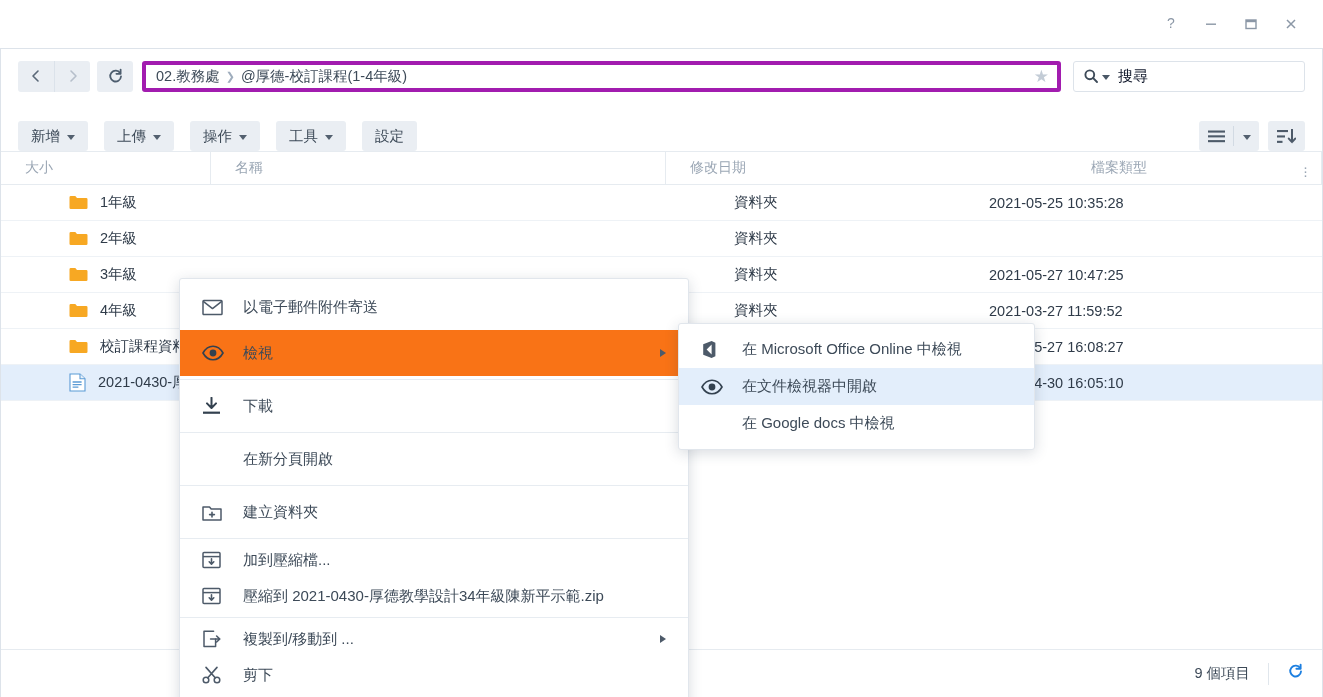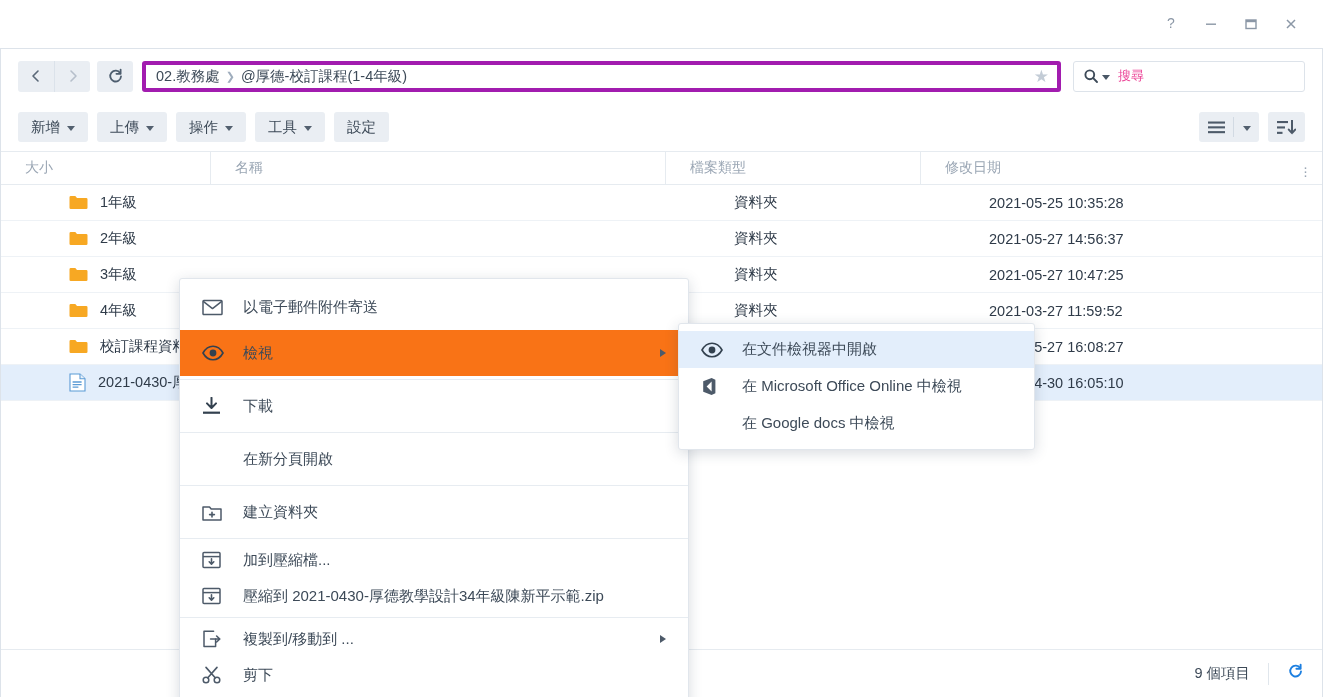--- a/index.html
+++ b/index.html
@@ -82,28 +82,28 @@
     margin-left: 12px;
     border: 1px solid #dde3ea; border-radius: 3px;
     display: flex; align-items: center; padding: 0 9px; gap: 3px;
     background: #fff;
   }
   .search-caret {
     width: 0; height: 0; border-left: 4px solid transparent;
     border-right: 4px solid transparent; border-top: 5px solid #4a5766;
     margin-right: 5px; margin-top: 3px;
   }
-  .search-ph { color: #ec4899; font-size: 13px; }
+  .search-ph { color: #0f172a; font-size: 15px; }
 
   
   .toolbar {
     height: 48px;
-    display: flex; align-items: center;
+    display: flex; align-items: flex-end;
     padding: 0 17px;
-    gap: 9px;
+    gap: 16px;
     position: relative;
   }
   .tbtn {
     height: 30px;
     background: #eaeef3;
     border-radius: 3px;
     display: flex; align-items: center; gap: 7px;
     padding: 0 13px;
     color: #3d4a58; font-size: 14.5px;
   }
@@ -359,22 +359,22 @@
             <rect x="0" y="11.8" width="5.5" height="2.1" fill="#4d5a69"></rect>
             <path d="M15 0.5 L15 13 M11.8 9.6 L15 13.2 L18.2 9.6" stroke="#4d5a69" stroke-width="2" fill="none" stroke-linecap="round" stroke-linejoin="round"></path>
           </svg>
         </div>
       </div>
     </div>
 
     <div class="colhead">
       <div class="col c-size">大小</div>
       <div class="col c-name">名稱</div>
+      <div class="col c-date">修改日期</div>
       <div class="col c-type">檔案類型</div>
-      <div class="col c-date">修改日期</div>
       <div class="col-more">
         <div>·</div>
           <div>·</div>
           <div>·</div>
       </div>
     </div>
 
     <div class="filelist" id="filelist">
         <div class="row">
           <div class="cell-name">
@@ -389,21 +389,20 @@
         </div>
         <div class="row">
           <div class="cell-name">
             <svg class="ic-folder" viewBox="0 0 19 15">
               <path d="M0.5 2.3 A1.3 1.3 0 0 1 1.8 1 H6.3 L8 2.9 H17.2 A1.3 1.3 0 0 1 18.5 4.2 V12.7 A1.3 1.3 0 0 1 17.2 14 H1.8 A1.3 1.3 0 0 1 0.5 12.7 Z" fill="#f7a823"></path>
             </svg>
             <span>2年級</span>
           </div>
           <div class="cell-size"></div>
           <div class="cell-type">資料夾</div>
-          <div class="cell-date">2021-05-27 14:56:37</div>
         </div>
         <div class="row">
           <div class="cell-name">
             <svg class="ic-folder" viewBox="0 0 19 15">
               <path d="M0.5 2.3 A1.3 1.3 0 0 1 1.8 1 H6.3 L8 2.9 H17.2 A1.3 1.3 0 0 1 18.5 4.2 V12.7 A1.3 1.3 0 0 1 17.2 14 H1.8 A1.3 1.3 0 0 1 0.5 12.7 Z" fill="#f7a823"></path>
             </svg>
             <span>3年級</span>
           </div>
           <div class="cell-size"></div>
           <div class="cell-type">資料夾</div>
@@ -541,38 +540,38 @@
               <circle cx="15" cy="14" r="2.8" stroke="#4d5a69" stroke-width="1.5" fill="none" stroke-linecap="round" stroke-linejoin="round"></circle>
               <path d="M5.8 11.8 L15 1.4 M13.2 11.8 L4 1.4" stroke="#4d5a69" stroke-width="1.6" stroke-linecap="round"></path>
             </svg>
           </span>
           <span class="mlabel">剪下</span>
         </div>
         <div class="mi dense"></div>
       </div>
 
     <div class="submenu" id="submenu">
+        <div class="smi">
+          <span class="mic">
+            <svg width="16" height="19" viewBox="0 0 16 19">
+              <path d="M10.6 1 L2.2 4.2 V14.8 L10.6 18 L14.4 16.2 V2.8 Z" fill="#4d5a69"></path>
+              <path d="M10.6 4.6 L5.6 9.5 L10.6 14.4 Z" fill="#ffffff"></path>
+            </svg>
+          </span>
+          <span class="mlabel">在 Microsoft Office Online 中檢視</span>
+        </div>
         <div class="smi hl">
           <span class="mic">
             <svg width="22" height="16" viewBox="0 0 22 16">
               <path d="M1 8 C4 2.6 7.6 1.2 11 1.2 C14.4 1.2 18 2.6 21 8 C18 13.4 14.4 14.8 11 14.8 C7.6 14.8 4 13.4 1 8 Z" stroke="#33414f" stroke-width="1.6" fill="none"></path>
               <circle cx="11" cy="8" r="3.4" fill="#33414f"></circle>
             </svg>
           </span>
           <span class="mlabel">在文件檢視器中開啟</span>
         </div>
         <div class="smi">
-          <span class="mic">
-            <svg width="16" height="19" viewBox="0 0 16 19">
-              <path d="M10.6 1 L2.2 4.2 V14.8 L10.6 18 L14.4 16.2 V2.8 Z" fill="#4d5a69"></path>
-              <path d="M10.6 4.6 L5.6 9.5 L10.6 14.4 Z" fill="#ffffff"></path>
-            </svg>
-          </span>
-          <span class="mlabel">在 Microsoft Office Online 中檢視</span>
-        </div>
-        <div class="smi">
           <span class="mic"></span>
           <span class="mlabel">在 Google docs 中檢視</span>
         </div>
       </div>
 
   </div>
 </div>
 
 </body></html>

